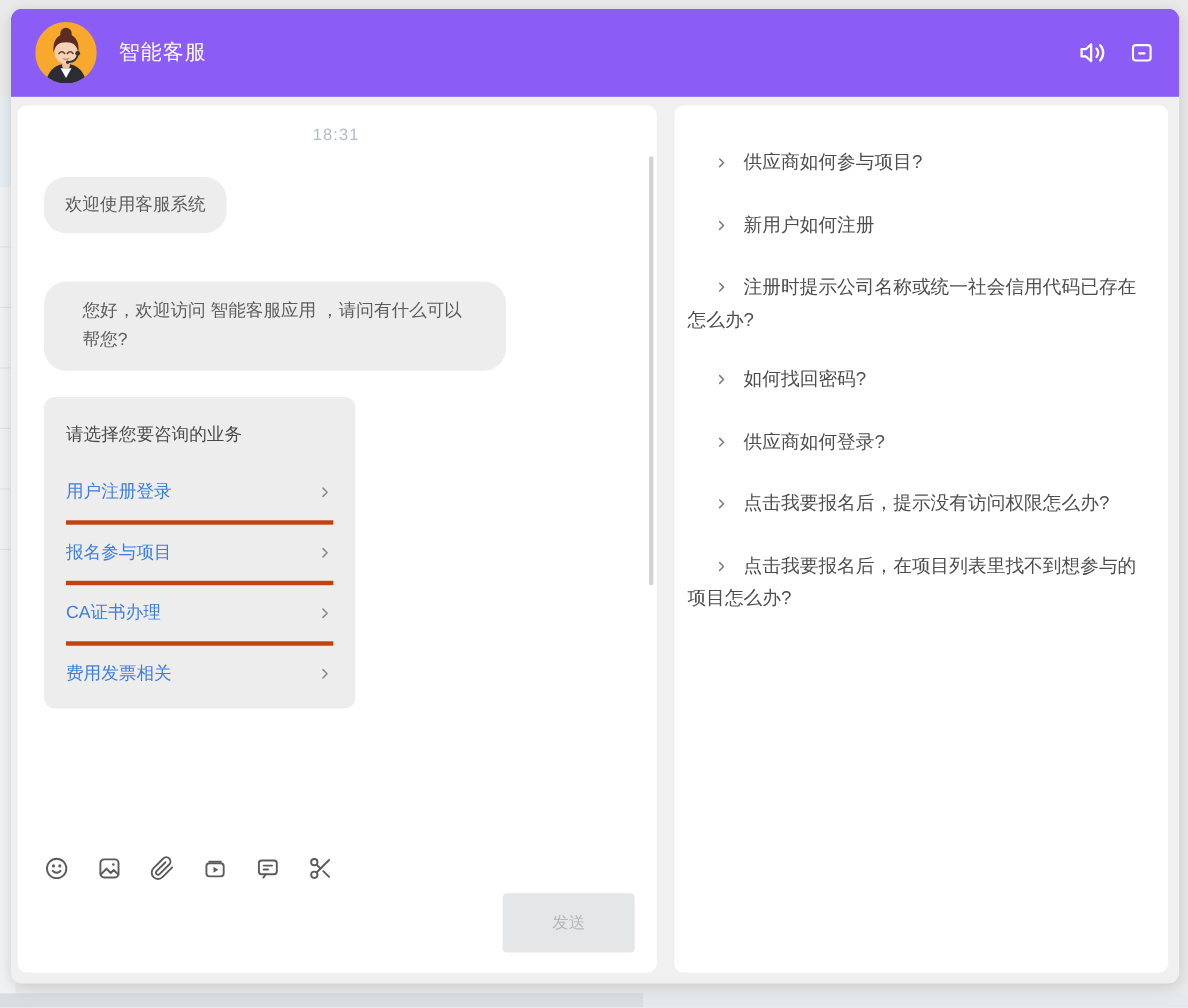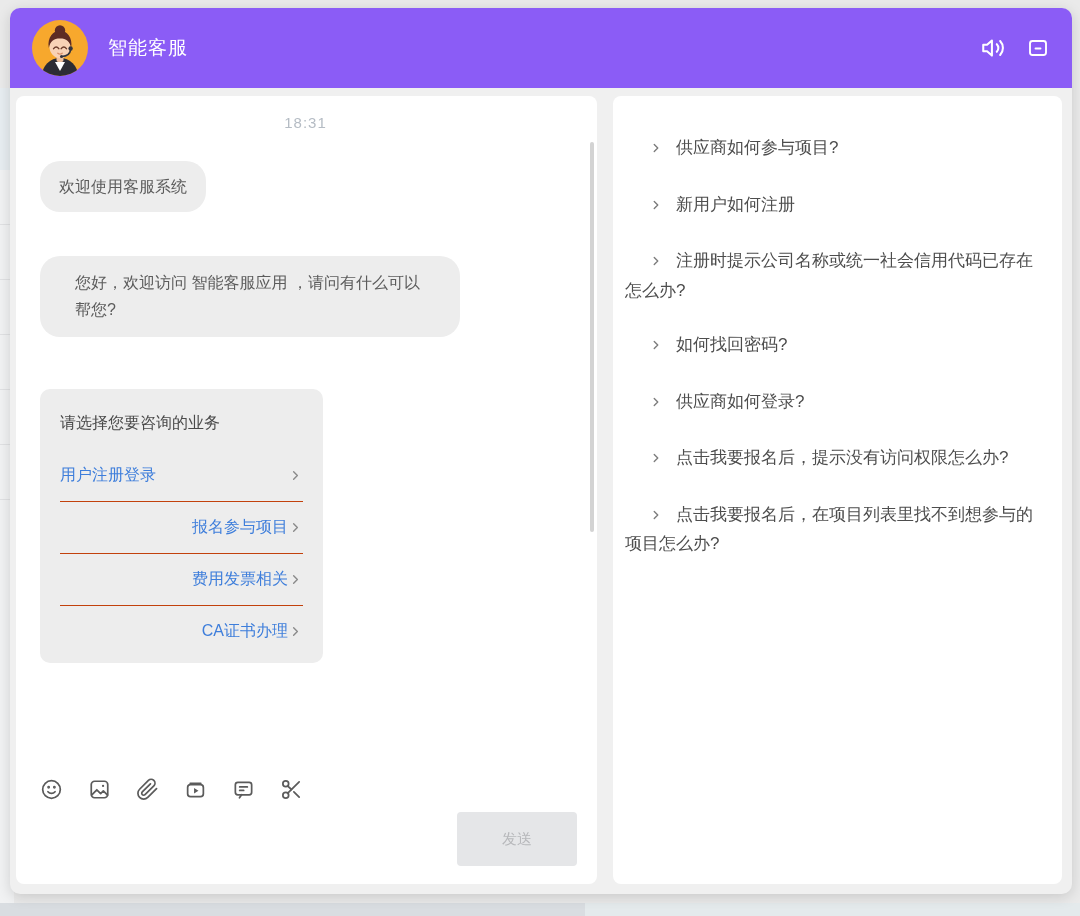--- a/index.html
+++ b/index.html
@@ -61,29 +61,29 @@
 
   .bubble {
     background:#ededed; color:#5c5c5c; font-size:16px;
     border-radius:20px; padding:12px 19px; width:fit-content; max-width:420px;
     line-height:1.7;
   }
   .bubble-1 { margin-top:30px; }
   .bubble-2 { margin-top:44px; padding:13px 35px; }
 
   .menu-card {
-    margin-top:52px; width:283px; background:#ededed; border-radius:10px;
+    margin-top:24px; width:283px; background:#ededed; border-radius:10px;
     padding:10px 20px 6px 20px;
   }
   .menu-title { color:#4a4a4a; font-size:16px; padding:14px 0 16px 0; }
   .menu-item {
     display:flex; align-items:center; justify-content:space-between;
     padding:15px 0; cursor:pointer;
   }
-  .menu-item + .menu-item { border-top:1px solid #c2410c;justify-content:flex-end; }
+  .menu-item + .menu-item { border-top:4px solid #c2410c; }
   .menu-item-label { color:#3e7edb; font-size:16px; }
   .menu-chevron { color:#8a8a8a; display:flex; }
 
   .toolbar { flex:0 0 46px; display:flex; align-items:center; gap:25px; padding:0 24px; color:#5b5b5b; }
   .tool-icon { display:flex; cursor:pointer; }
 
   .input-area { padding:10px 24px 0 24px; color:#a3a3a3; font-size:15px; flex:0 0 64px; cursor:text; }
 
   .send-row { flex:0 0 58px; display:flex; justify-content:flex-end; padding:0 20px 18px 0; align-items:flex-end; }
   .send-button {
@@ -185,35 +185,35 @@
           </div>
           <div class="menu-item">
             <span class="menu-item-label">报名参与项目</span>
             <span class="menu-chevron">
               <svg width="15" height="15" viewBox="0 0 24 24" fill="none" stroke="currentColor" stroke-width="2.2" stroke-linecap="round" stroke-linejoin="round">
                   <polyline points="9 18 15 12 9 6"></polyline>
                 </svg>
             </span>
           </div>
           <div class="menu-item">
+            <span class="menu-item-label">CA证书办理</span>
+            <span class="menu-chevron">
+              <svg width="15" height="15" viewBox="0 0 24 24" fill="none" stroke="currentColor" stroke-width="2.2" stroke-linecap="round" stroke-linejoin="round">
+                  <polyline points="9 18 15 12 9 6"></polyline>
+                </svg>
+            </span>
+          </div>
+          <div class="menu-item">
             <span class="menu-item-label">费用发票相关</span>
             <span class="menu-chevron">
               <svg width="15" height="15" viewBox="0 0 24 24" fill="none" stroke="currentColor" stroke-width="2.2" stroke-linecap="round" stroke-linejoin="round">
                   <polyline points="9 18 15 12 9 6"></polyline>
                 </svg>
             </span>
           </div>
-          <div class="menu-item">
-            <span class="menu-item-label">CA证书办理</span>
-            <span class="menu-chevron">
-              <svg width="15" height="15" viewBox="0 0 24 24" fill="none" stroke="currentColor" stroke-width="2.2" stroke-linecap="round" stroke-linejoin="round">
-                  <polyline points="9 18 15 12 9 6"></polyline>
-                </svg>
-            </span>
-          </div>
         </div>
       </div>
       <div class="chat-scrollbar"></div>
 
       <div class="toolbar">
         <span class="tool-icon">
           <svg width="23" height="23" viewBox="0 0 24 24" fill="none" stroke="currentColor" stroke-width="1.8" stroke-linecap="round" stroke-linejoin="round">
             <circle cx="12" cy="12" r="9.2"></circle>
             <path d="M8.3 14.3a4.8 4.8 0 0 0 7.4 0"></path>
             <circle cx="9" cy="9.6" r="0.6" fill="currentColor"></circle>

